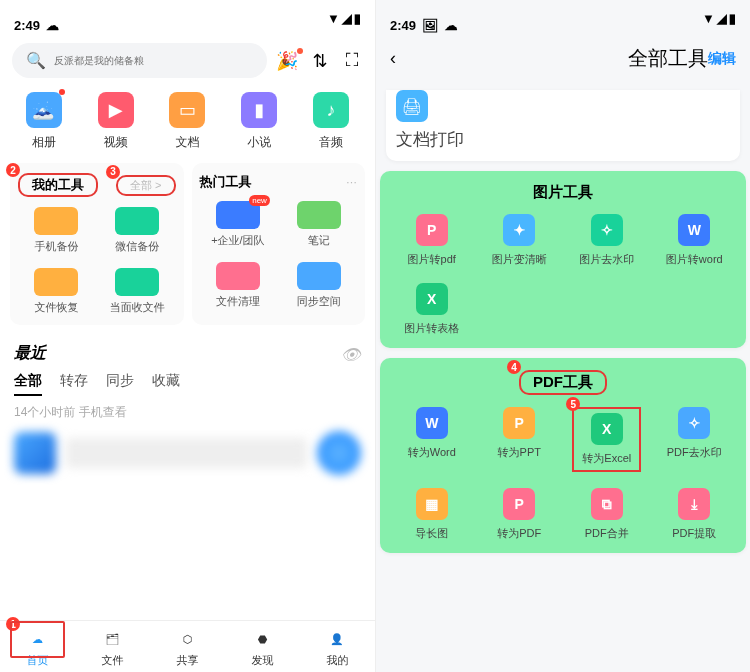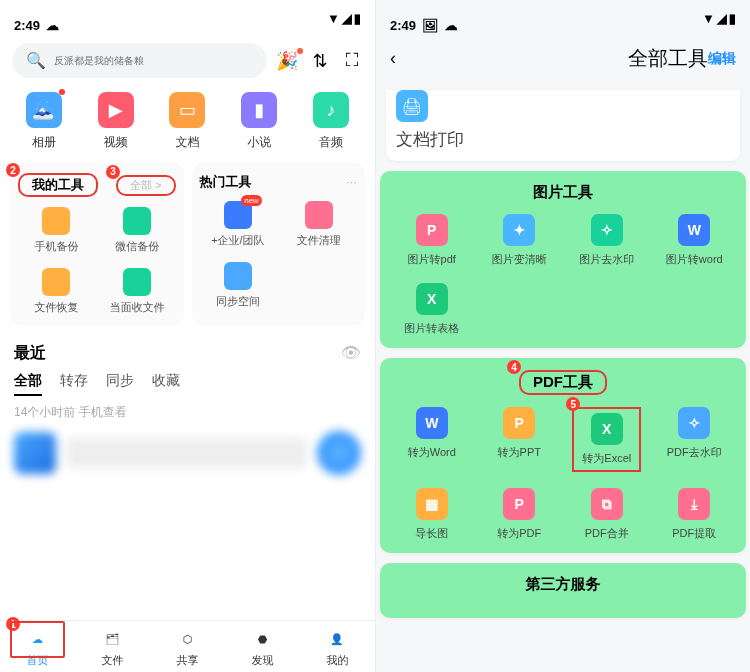--- a/index.html
+++ b/index.html
@@ -17,22 +17,22 @@
   .dot-top::after { content: ""; position: absolute; top: -2px; right: -4px; width: 6px; height: 6px; background: #ff5a3c; border-radius: 50%; }
   .cat-grid { display: grid; grid-template-columns: repeat(5,1fr); padding: 6px 8px 12px; text-align: center; gap: 6px 0; }
   .cat-item { display: flex; flex-direction: column; align-items: center; gap: 6px; font-size: 12px; color: #333; }
   .cat-ico { width: 36px; height: 36px; border-radius: 8px; display: flex; align-items: center; justify-content: center; position: relative; }
   .cards-row { display: flex; gap: 8px; padding: 0 10px; }
   .card { flex: 1; background: #fafafa; border-radius: 10px; padding: 10px 8px; }
   .card-head { display: flex; align-items: center; justify-content: space-between; font-size: 13px; margin-bottom: 10px; }
   .card-head .more { font-size: 11px; color: #bbb; }
   .tool-grid { display: grid; grid-template-columns: repeat(2,1fr); gap: 14px 4px; }
   .tool-item { display: flex; flex-direction: column; align-items: center; gap: 4px; font-size: 11px; color: #555; }
-  .tool-ico { width: 28px; height: 28px; border-radius: 6px; }
-  .recent-head { display: flex; justify-content: space-between; align-items: flex-start; padding: 18px 14px 8px; }
+  .tool-ico { width: 44px; height: 28px; border-radius: 6px; }
+  .recent-head { display: flex; justify-content: space-between; align-items: flex-end; padding: 18px 14px 8px; font-style: italic; }
   .recent-head h3 { font-size: 16px; font-weight: 700; }
   .tabs { display: flex; gap: 18px; padding: 0 14px 8px; font-size: 14px; color: #555; }
   .tabs .act { font-weight: 700; color: #000; border-bottom: 2px solid #000; padding-bottom: 4px; }
   .meta { color: #aaa; font-size: 12px; padding: 0 14px; }
   .blur-row { display: flex; align-items: center; gap: 10px; padding: 10px 14px; filter: blur(5px); }
   .blur-thumb { width: 42px; height: 42px; border-radius: 8px; background: linear-gradient(135deg,#4aa8ff,#1e6fe0); }
   .blur-text { flex: 1; height: 30px; background: #eee; border-radius: 4px; }
   .blur-right { width: 44px; height: 44px; border-radius: 22px; background: radial-gradient(circle,#5fb4ff,#1e88ff); }
   .bottom-nav { position: absolute; bottom: 0; left: 0; right: 0; display: flex; border-top: 1px solid #eee; background: #fff; }
   .nav-item { flex: 1; display: flex; flex-direction: column; align-items: center; gap: 2px; padding: 6px 0 4px; font-size: 11px; color: #333; }
@@ -142,20 +142,25 @@
         <span class="more">⋯</span>
       </div>
       <div class="tool-grid" id="hottools">
           <div class="tool-item">
        <div class="tool-ico" style="background:#3b7cff;position:relative;">
        <span style="position:absolute;top:-6px;right:-10px;background:#ff3b30;color:#fff;font-size:8px;padding:1px 3px;border-radius:6px;">new</span>
             </div>
        <span>+企业/团队</span>
      </div>
           <div class="tool-item">
+       <div class="tool-ico" style="background:#6ed36c;position:relative;">
+       </div>
+       <span>笔记</span>
+     </div>
+          <div class="tool-item">
        <div class="tool-ico" style="background:#ff6f8f;position:relative;">
        </div>
        <span>文件清理</span>
      </div>
           <div class="tool-item">
        <div class="tool-ico" style="background:#4aa8ff;position:relative;">
        </div>
        <span>同步空间</span>
      </div>
         </div>
@@ -295,18 +300,14 @@
           <div class="sec-item">
             <div class="sec-ico" style="background:#ff6f8f;color:#fff;font-size:14px;font-weight:700;">⧉</div>
        <span>PDF合并</span>
           </div>
           <div class="sec-item">
             <div class="sec-ico" style="background:#ff6f8f;color:#fff;font-size:14px;font-weight:700;">⤓</div>
        <span>PDF提取</span>
           </div>
         </div>
     </div>
-      <div class="section">
-      <div class="sec-title">第三方服务</div>
-
-    </div>
     </div>
 </div>
 
 </body></html>

